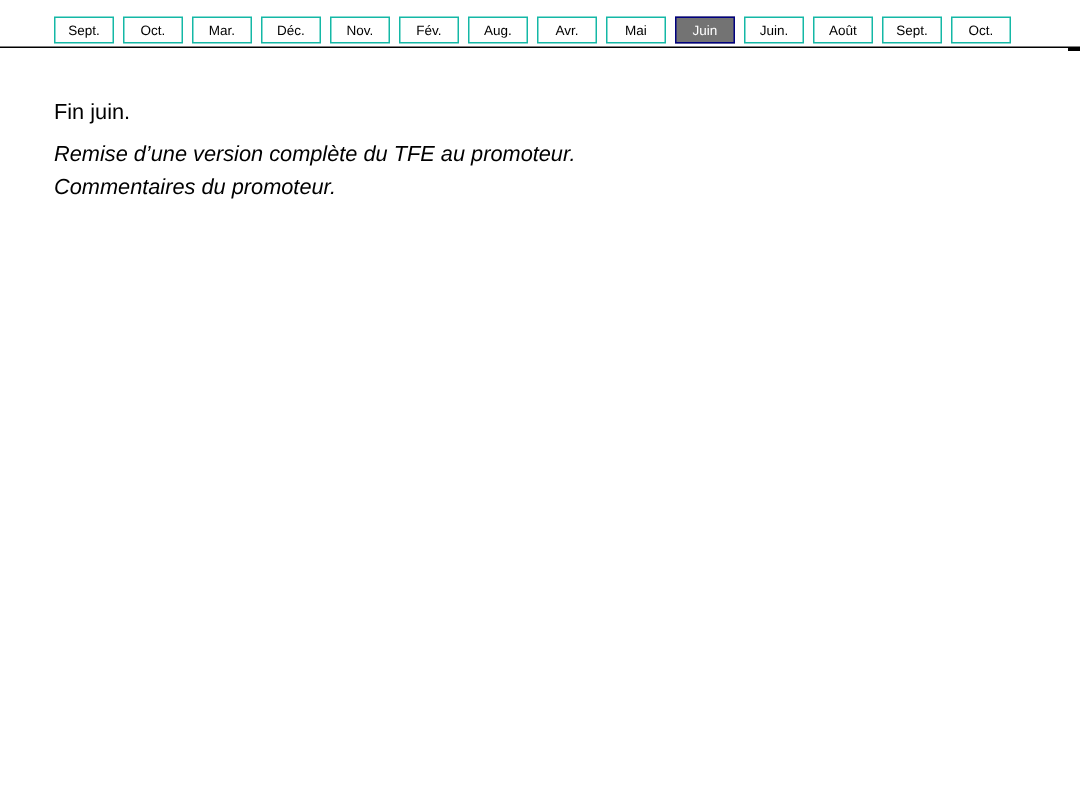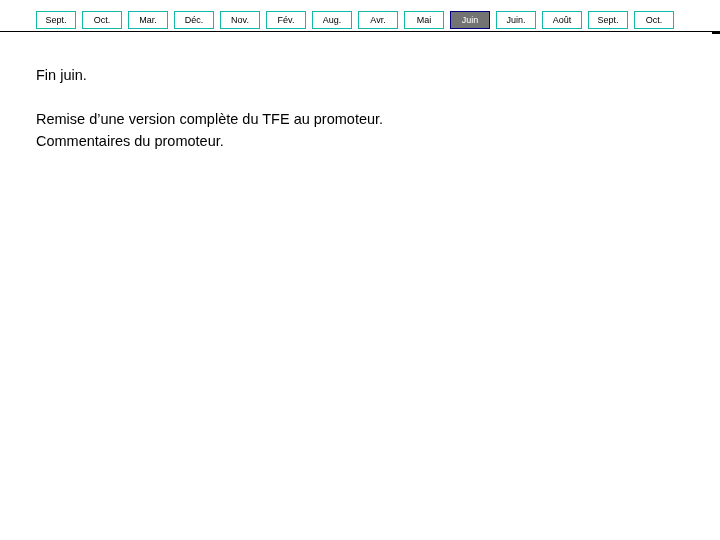--- a/index.html
+++ b/index.html
@@ -76,21 +76,22 @@
     left: 36px;
     font-size: 14.5px;
     line-height: 22px;
     color: #000000;
     white-space: pre-line;
   }
   .para-lead {
     top: 32px;
   }
   .para-detail {
-    top: 76px;
+    top: 60px;
+    font-style: italic;
   }
 </style>
 </head>
 <body>
 
 <div class="timeline-nav">
   <div class="tab-strip">
       <div class="tab">Sept.</div>
       <div class="tab">Oct.</div>
       <div class="tab">Mar.</div>

